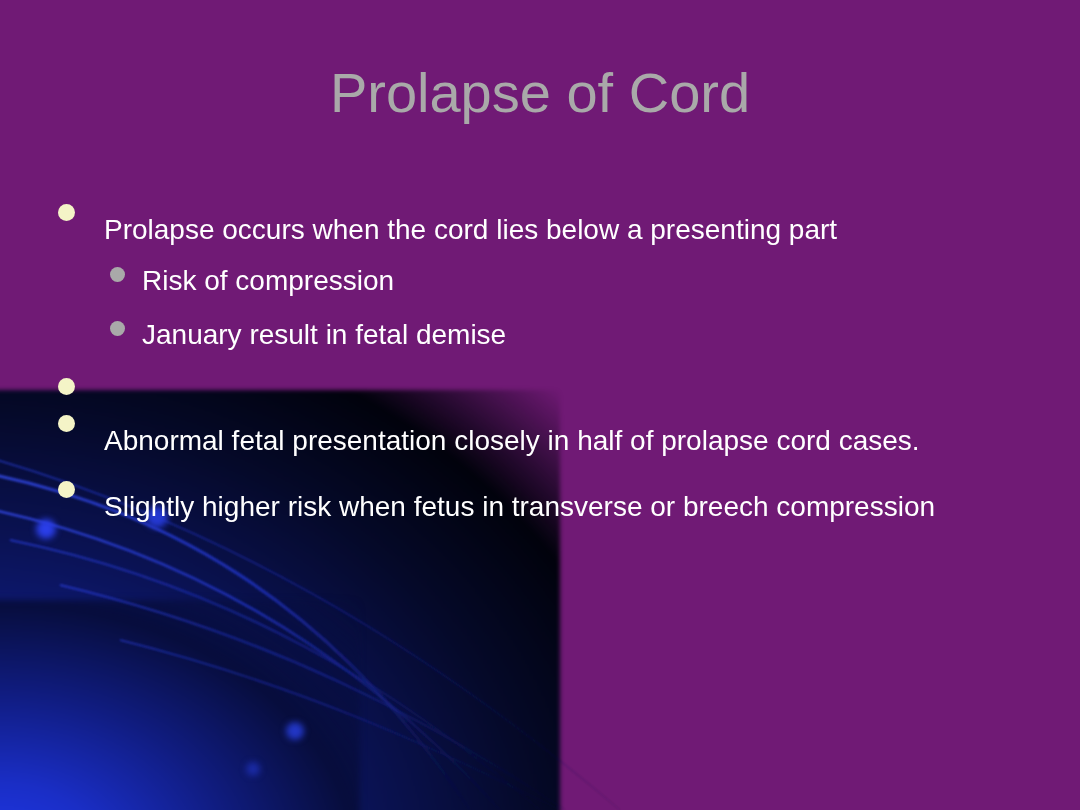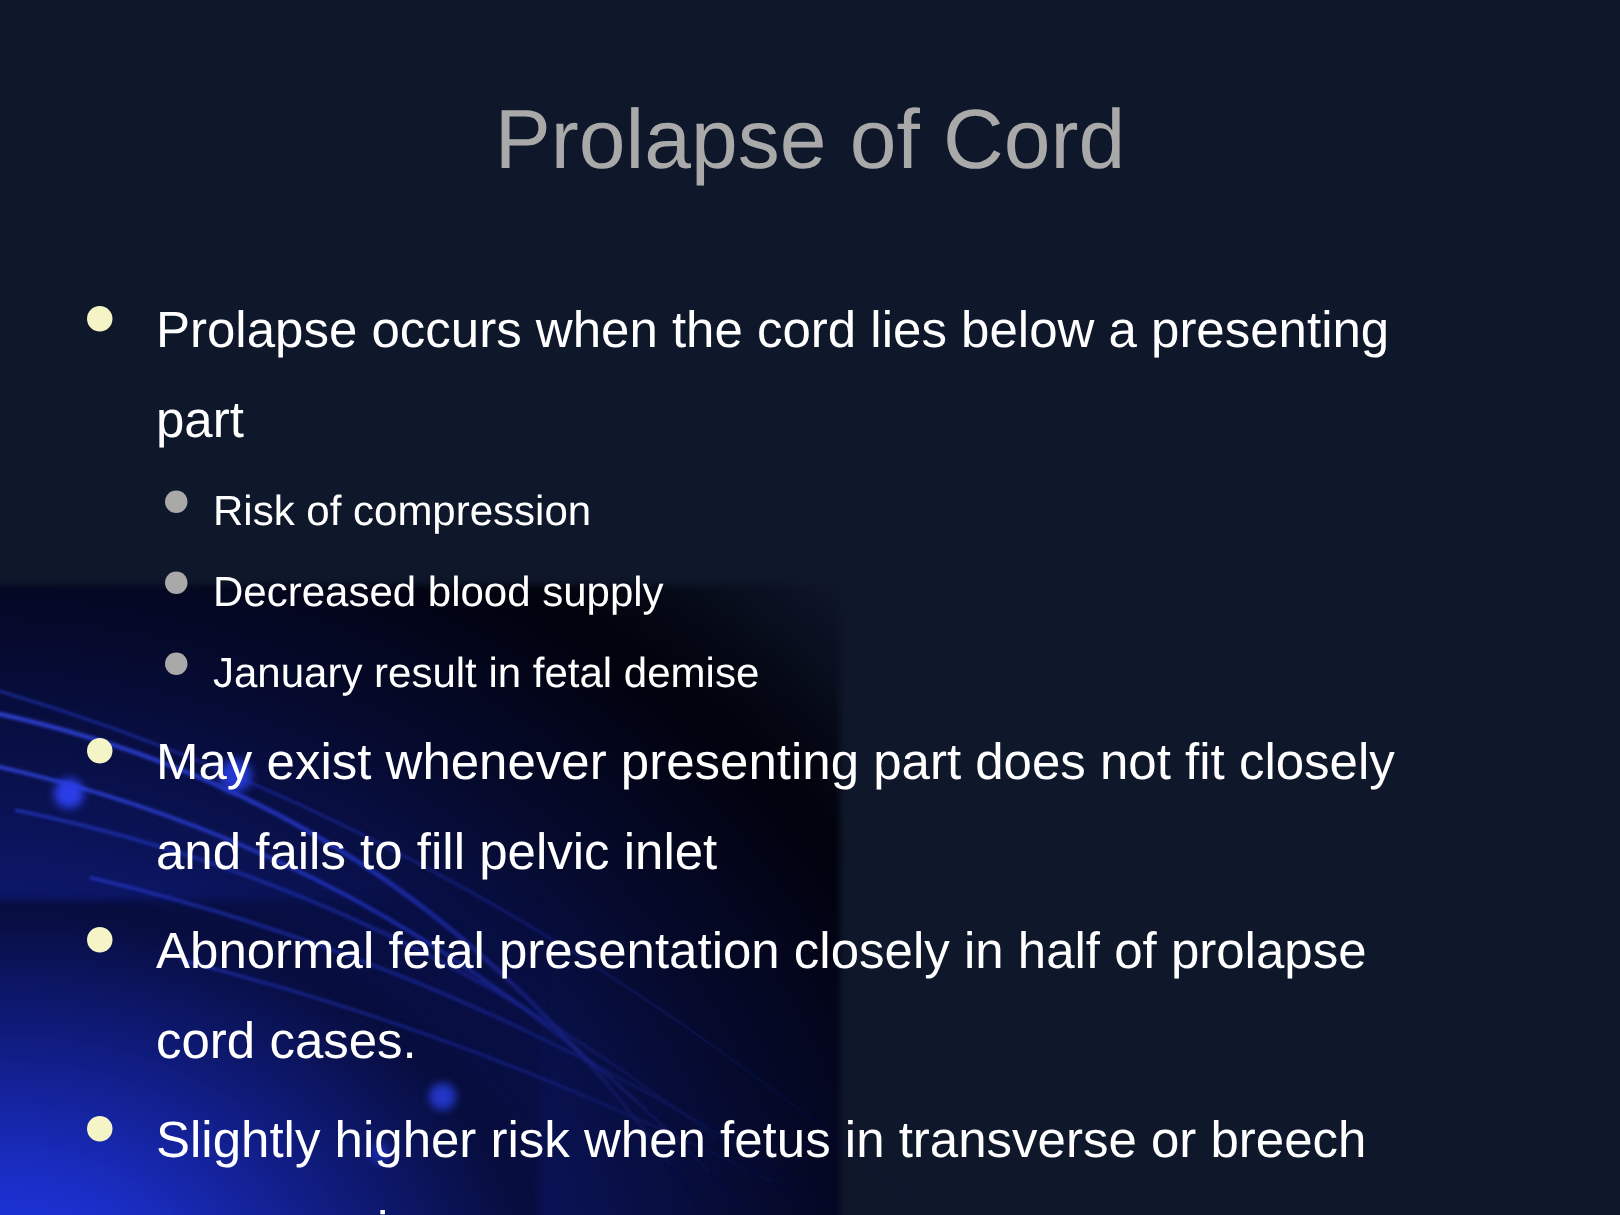--- a/index.html
+++ b/index.html
@@ -4,21 +4,21 @@
 <style>
   html, body {
     margin: 0;
     padding: 0;
     background: #000000;
   }
   #slide {
     position: relative;
     width: 1080px;
     height: 810px;
-    background: #0f172a;
+    background: #701a75;
     overflow: hidden;
     font-family: "Liberation Sans", sans-serif;
   }
 
   
   .bg-layer {
     position: absolute;
     inset: 0;
     pointer-events: none;
   }
@@ -111,23 +111,24 @@
     height: 15px;
     background: #a9a9a9;
     margin-top: 11px;
     margin-right: 17px;
   }
   .bullet-text {
     color: #ffffff;
     font-weight: normal;
   }
   .lvl1 .bullet-text {
-    font-size: 34px;
-    line-height: 60px;
+    font-size: 28px;
+    line-height: 40px;
     max-width: 880px;
+    margin-top: 20px;
   }
   .lvl2 .bullet-text {
     font-size: 28px;
     line-height: 50px;
     text-align: right;
   }
 </style>
 </head>
 <body>
 
@@ -177,33 +178,28 @@
     <div class="bullet-row lvl1">
       <span class="marker"></span>
       <span class="bullet-text">Prolapse occurs when the cord lies below a presenting part</span>
     </div>
 
     <div class="bullet-row lvl2">
       <span class="marker"></span>
       <span class="bullet-text">Risk of compression</span>
     </div>
 
+
     <div class="bullet-row lvl2">
       <span class="marker"></span>
-      <span class="bullet-text">Decreased blood supply</span>
-    </div>
-
-    <div class="bullet-row lvl2">
-      <span class="marker"></span>
       <span class="bullet-text">January result in fetal demise</span>
     </div>
 
     <div class="bullet-row lvl1">
       <span class="marker"></span>
-      <span class="bullet-text">May exist whenever presenting part does not fit closely and fails to fill pelvic inlet</span>
     </div>
 
     <div class="bullet-row lvl1">
       <span class="marker"></span>
       <span class="bullet-text">Abnormal fetal presentation closely in half of prolapse cord cases.</span>
     </div>
 
     <div class="bullet-row lvl1">
       <span class="marker"></span>
       <span class="bullet-text">Slightly higher risk when fetus in transverse or breech compression</span>

